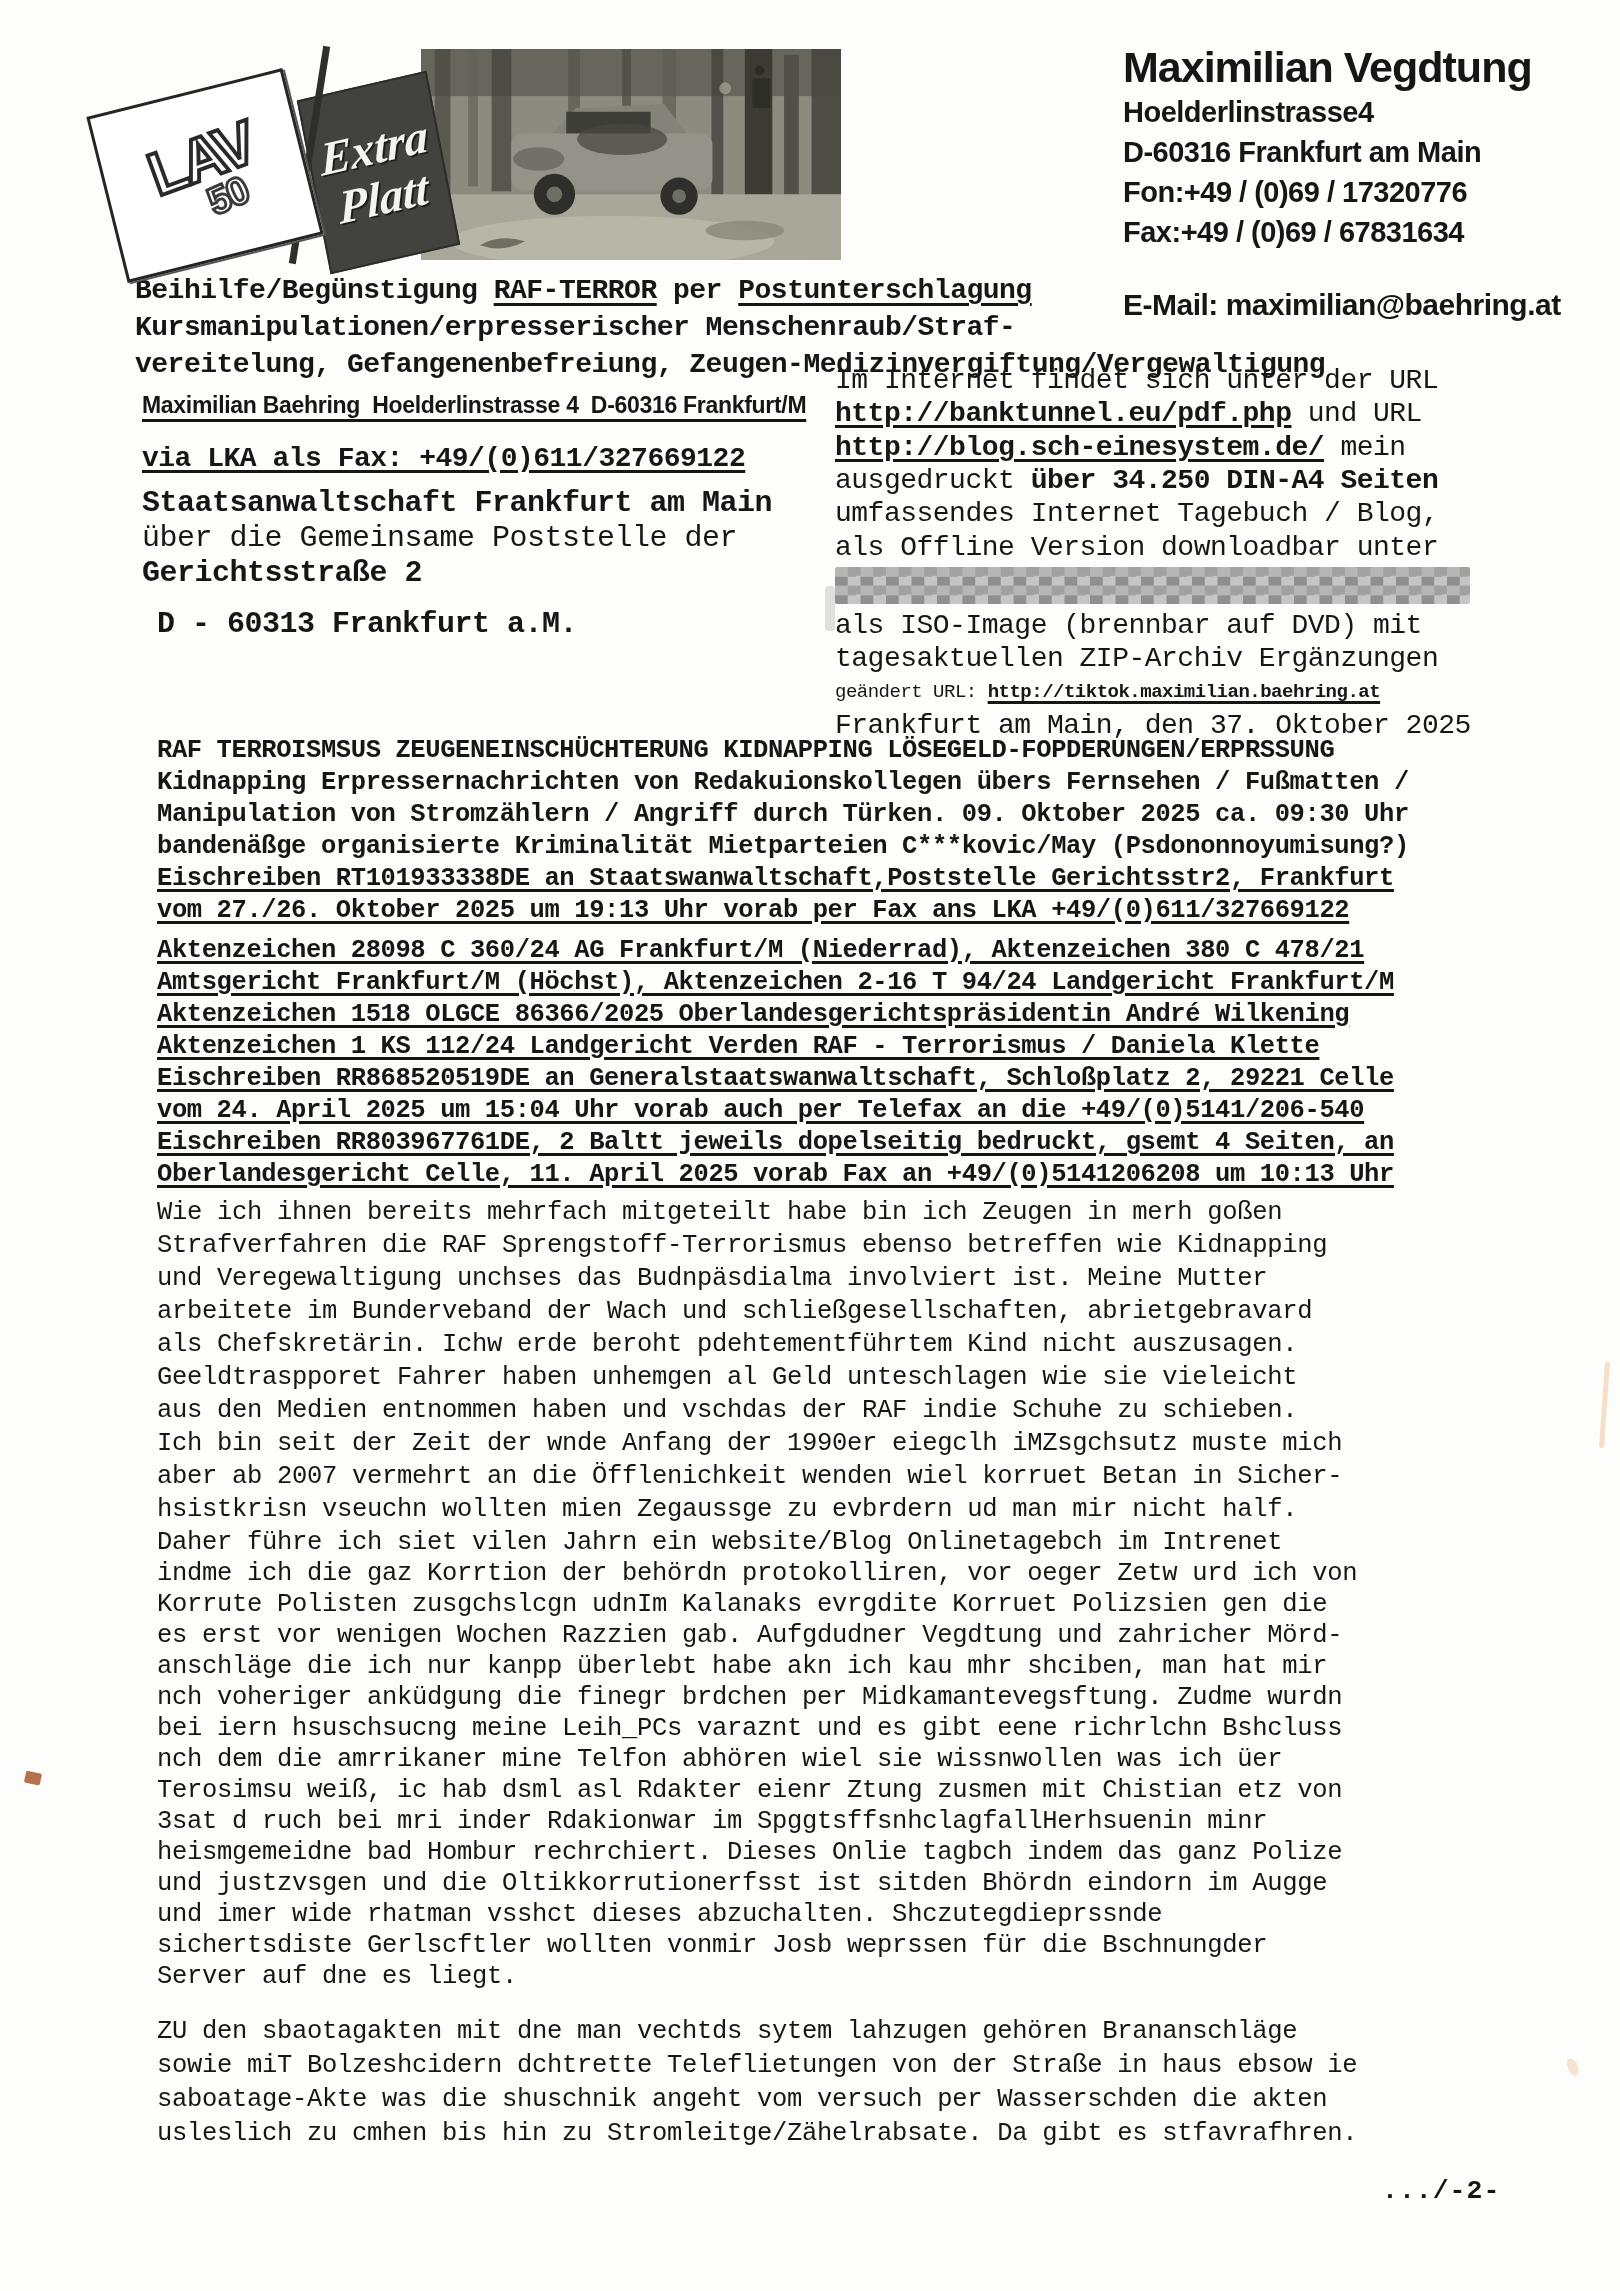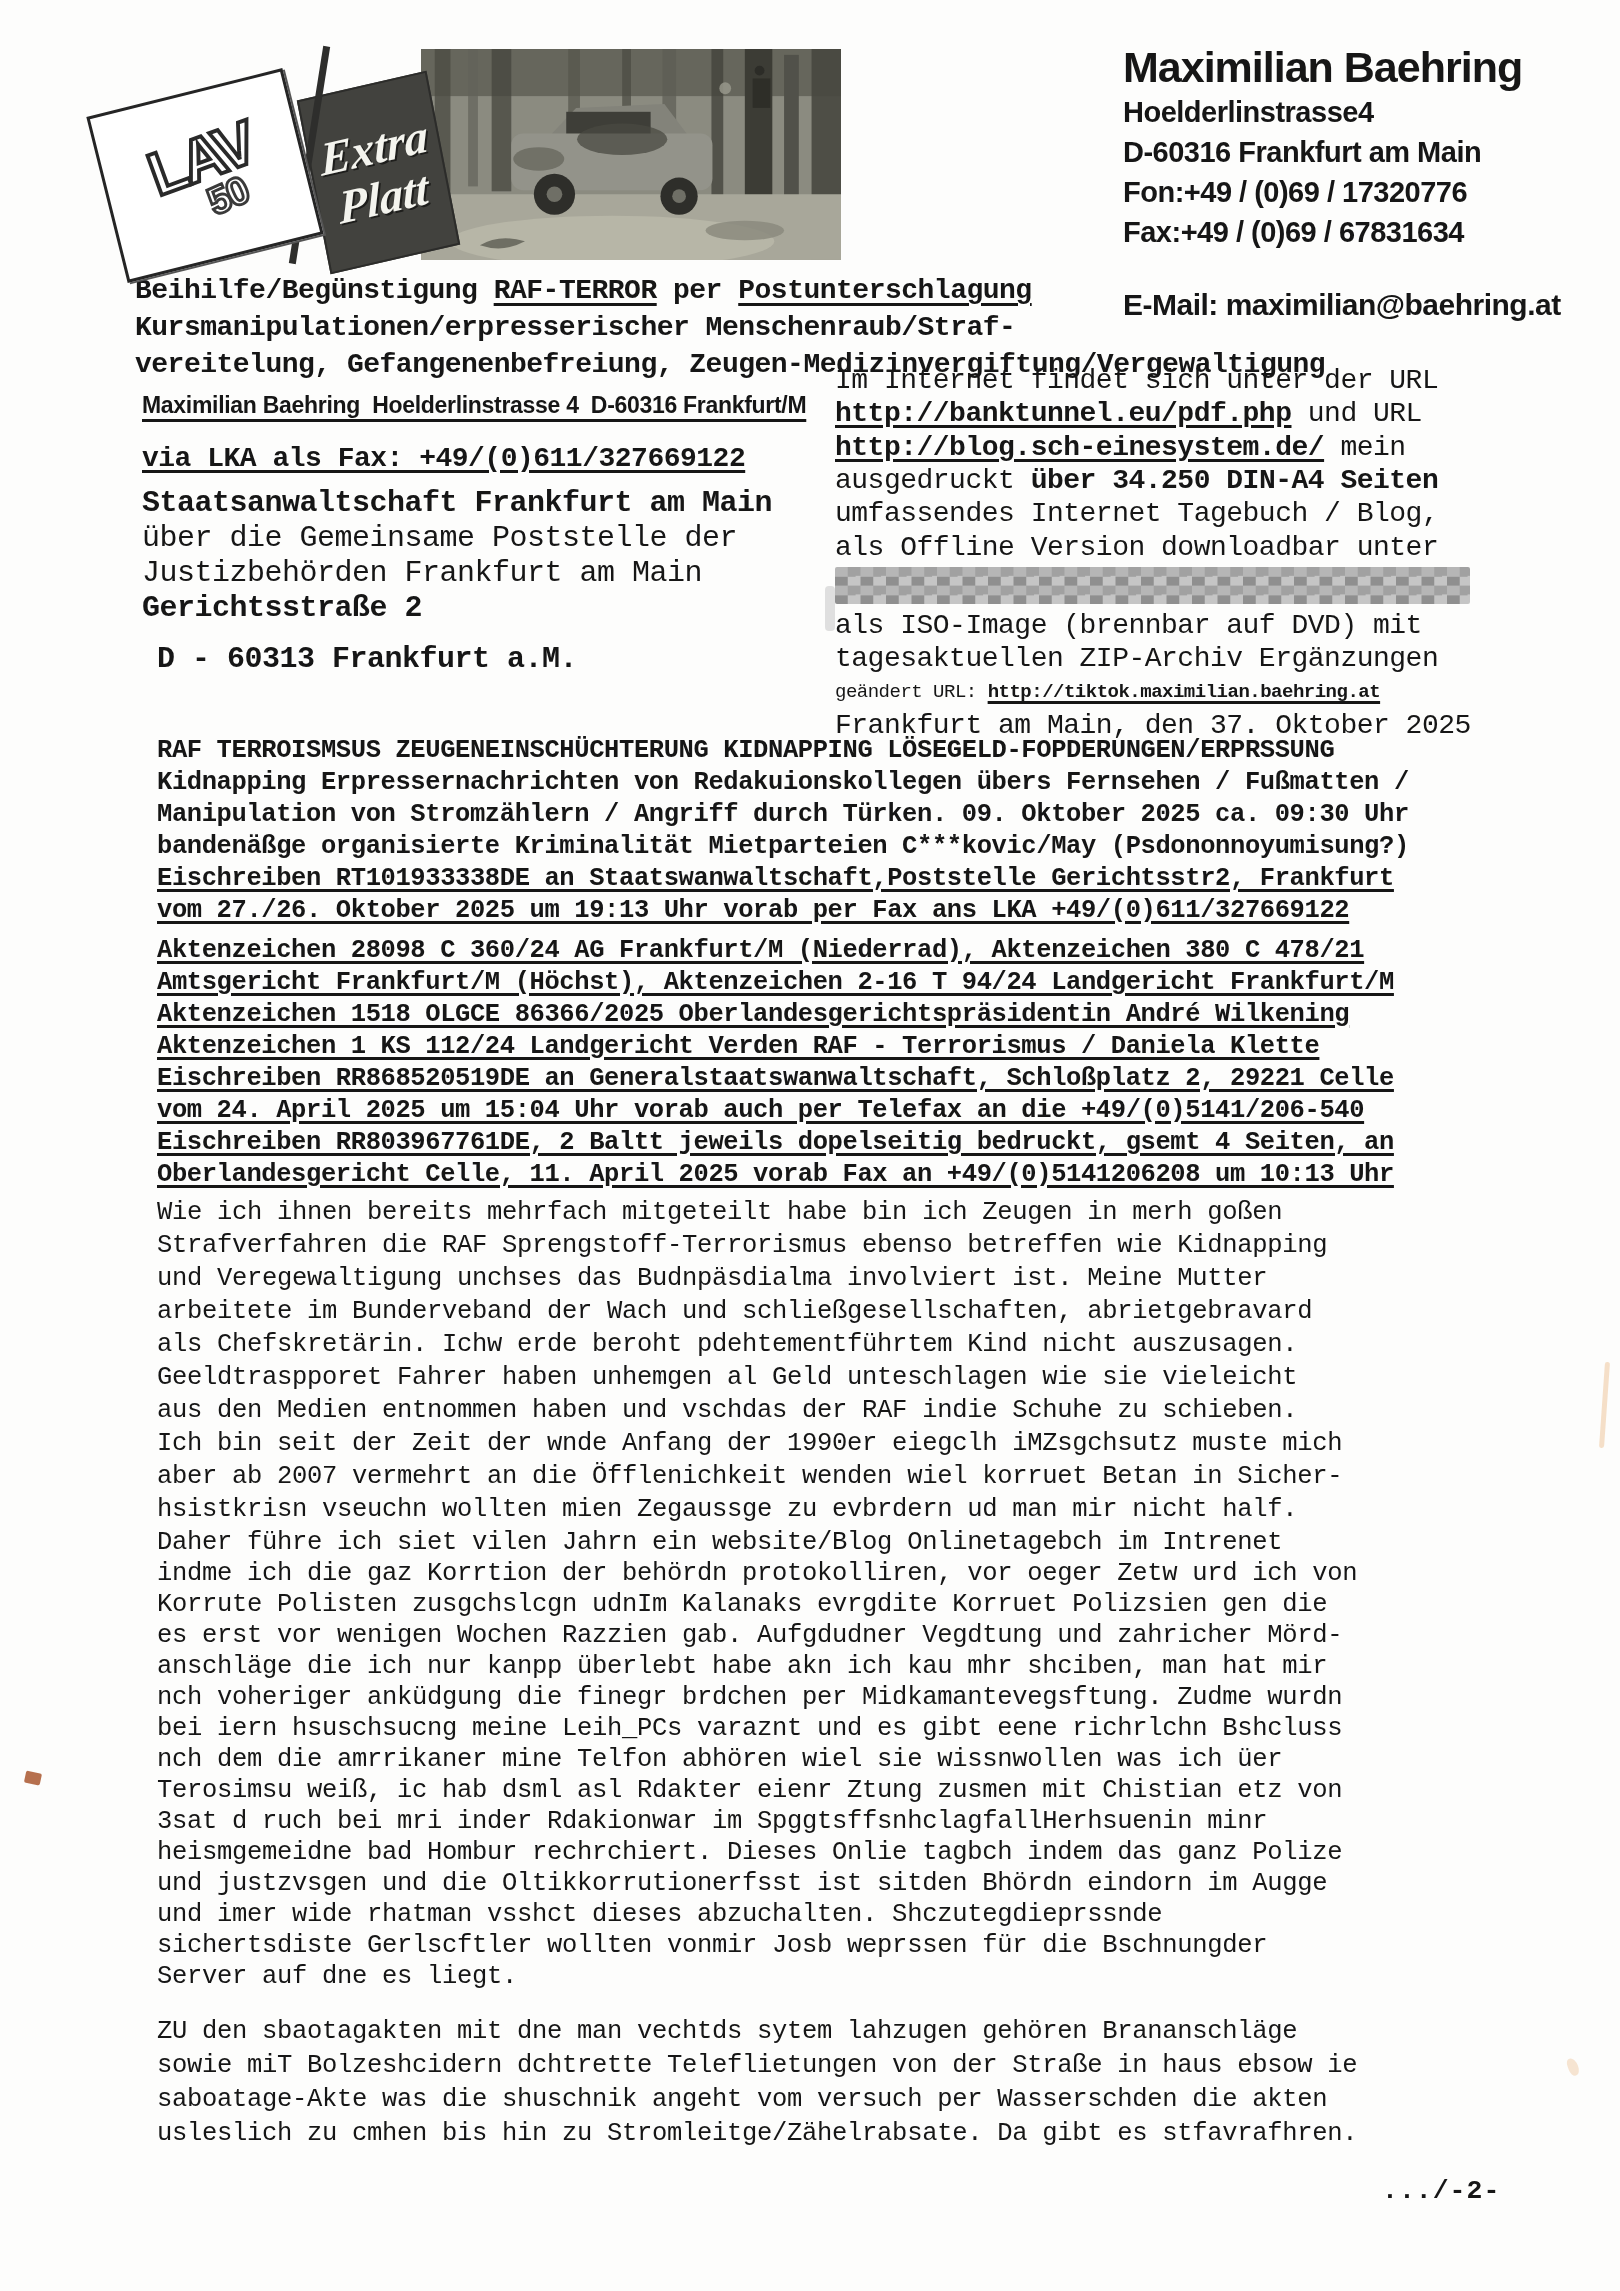--- a/index.html
+++ b/index.html
@@ -138,21 +138,21 @@
     <span class="ep-line">Extra</span>
     <span class="ep-line">Platt</span>
   </div>
   <div class="abs stamp">
     <span class="stamp-big">LAV</span>
     <span class="stamp-small">50</span>
   </div>
 </div>
 
 <div class="abs contact sans b">
-  <div class="c-name">Maximilian Baehring</div>
+  <div class="c-name">Maximilian Vegdtung</div>
   <div class="c-row">
     <span>Hoelderlinstrasse</span>
     <span>4</span>
   </div>
   <div class="c-row">
     <span>D-60316 Frankfurt am Main</span>
   </div>
   <div class="c-row">
     <span>Fon:</span>
     <span>+49 / (0)69 / 17320776</span>
@@ -173,21 +173,20 @@
   <div>vereitelung, Gefangenenbefreiung, Zeugen-Medizinvergiftung/Vergewaltigung</div>
 </div>
 
 <div class="abs sender pre">Maximilian Baehring  Hoelderlinstrasse 4  D-60316 Frankfurt/M</div>
 
 <div class="abs viafax mono b ul2 pre">via LKA als Fax: +49/(0)611/327669122</div>
 
 <div class="abs recipient mono">
   <div class="b">Staatsanwaltschaft Frankfurt am Main</div>
   <div>über die Gemeinsame Poststelle der</div>
-  <div>Justizbehörden Frankfurt am Main</div>
   <div class="b">Gerichtsstraße 2</div>
   <div class="b recip-city">D - 60313 Frankfurt a.M.</div>
 </div>
 
 <div class="abs infocol mono" style="height:392px;">
   <div class="il" style="top:0">Im Internet findet sich unter der URL</div>
   <div class="il" style="top:33px"><span class="b ul2">http://banktunnel.eu/pdf.php</span><span> und URL</span></div>
   <div class="il" style="top:67px"><span class="b ul2">http://blog.sch-einesystem.de/</span><span> mein</span></div>
   <div class="il" style="top:100px"><span>ausgedruckt </span><span class="b">über 34.250 DIN-A4 Seiten</span></div>
   <div class="il" style="top:133px">umfassendes Internet Tagebuch / Blog,</div>

